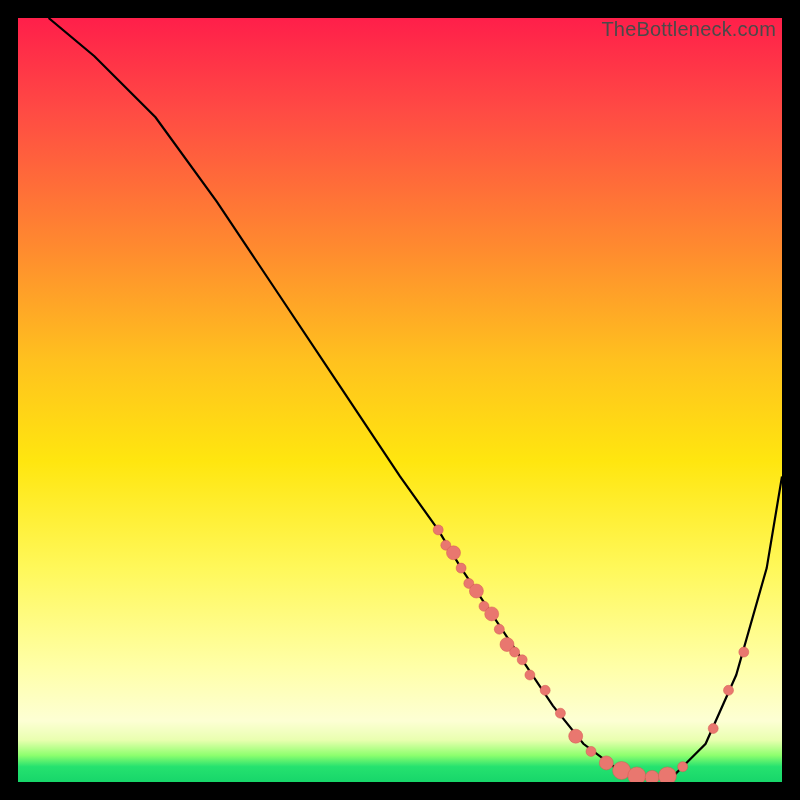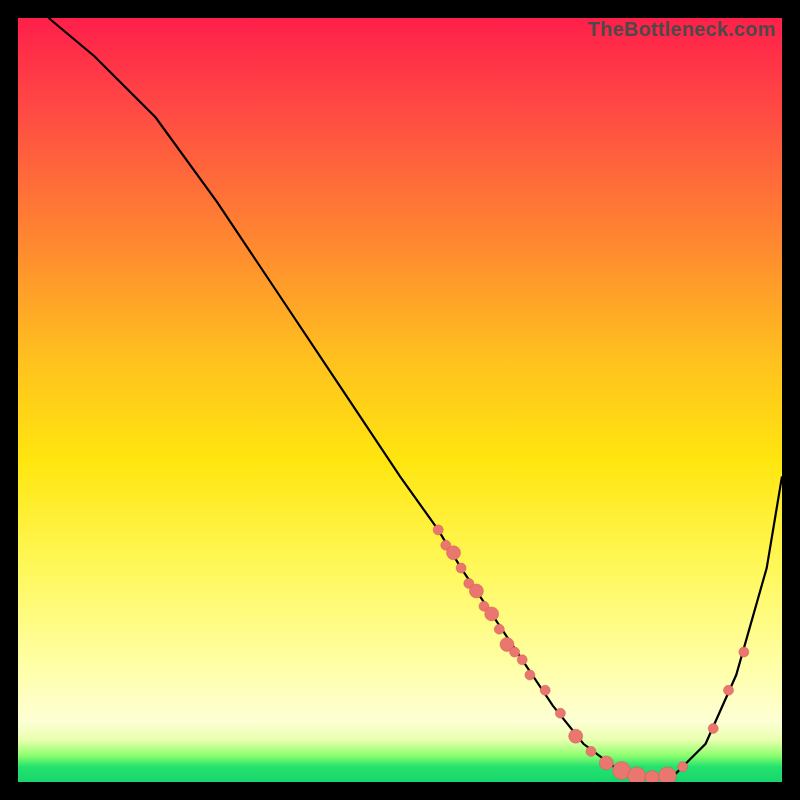--- a/index.html
+++ b/index.html
@@ -41,21 +41,21 @@
       #25e26f 98%,
       #17d66a 100%
     );
   }
   .watermark {
     position: absolute;
     top: 0px;
     right: 6px;
     color: #4a4a4a;
     font-size: 20px;
-    font-weight: 700;
+    font-weight: 400;
     letter-spacing: 0.2px;
     user-select: none;
   }
   svg.overlay {
     position: absolute;
     left: 0;
     top: 0;
     width: 764px;
     height: 764px;
   }

